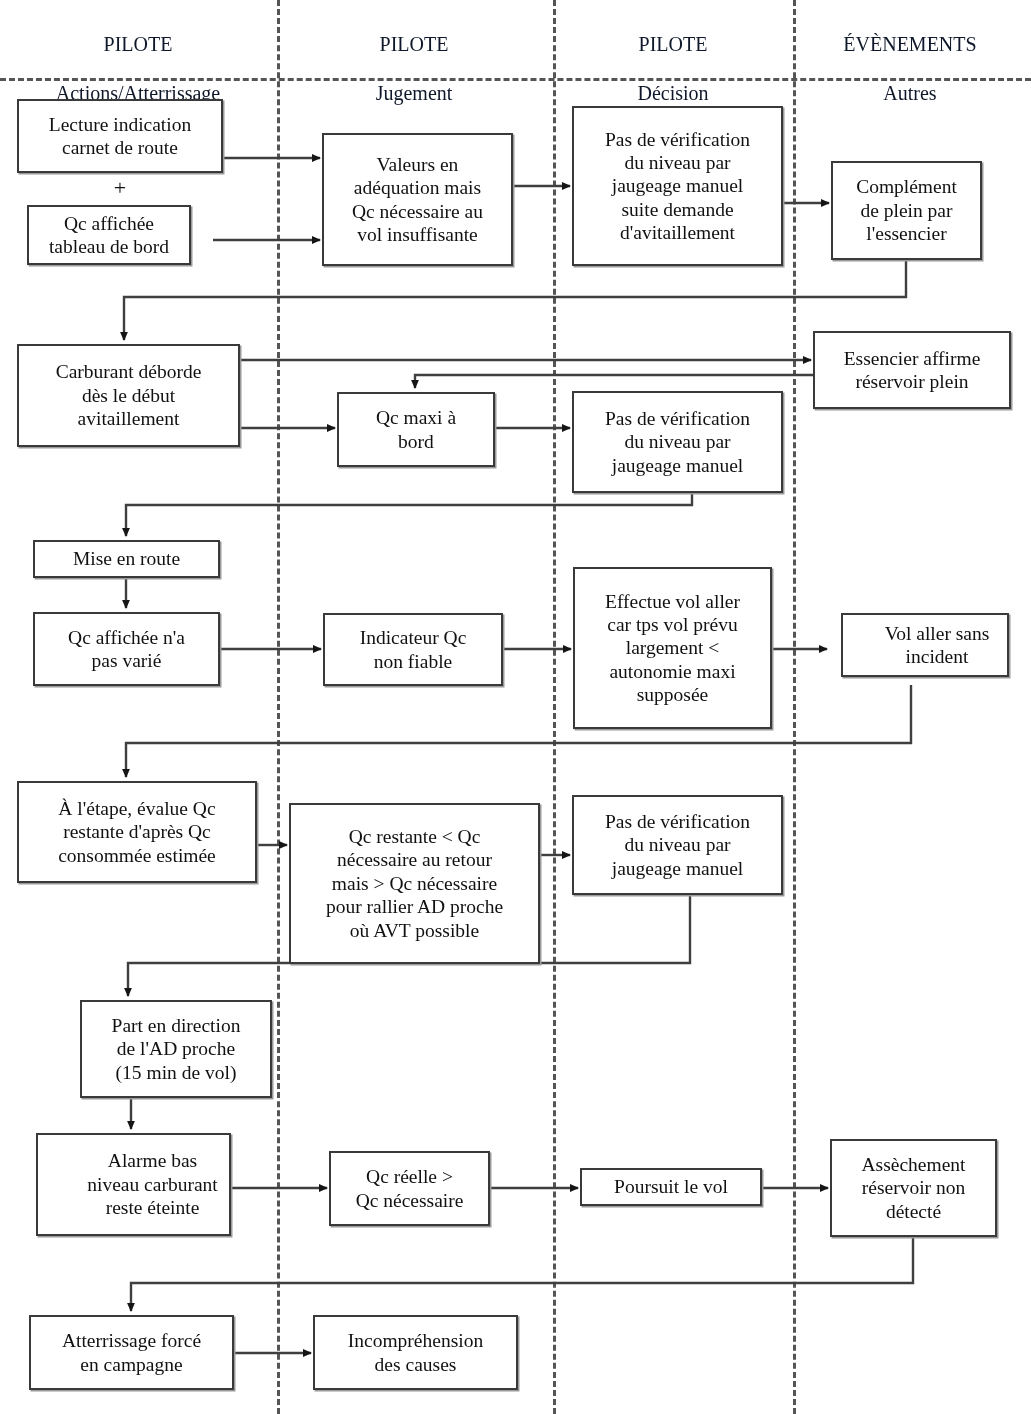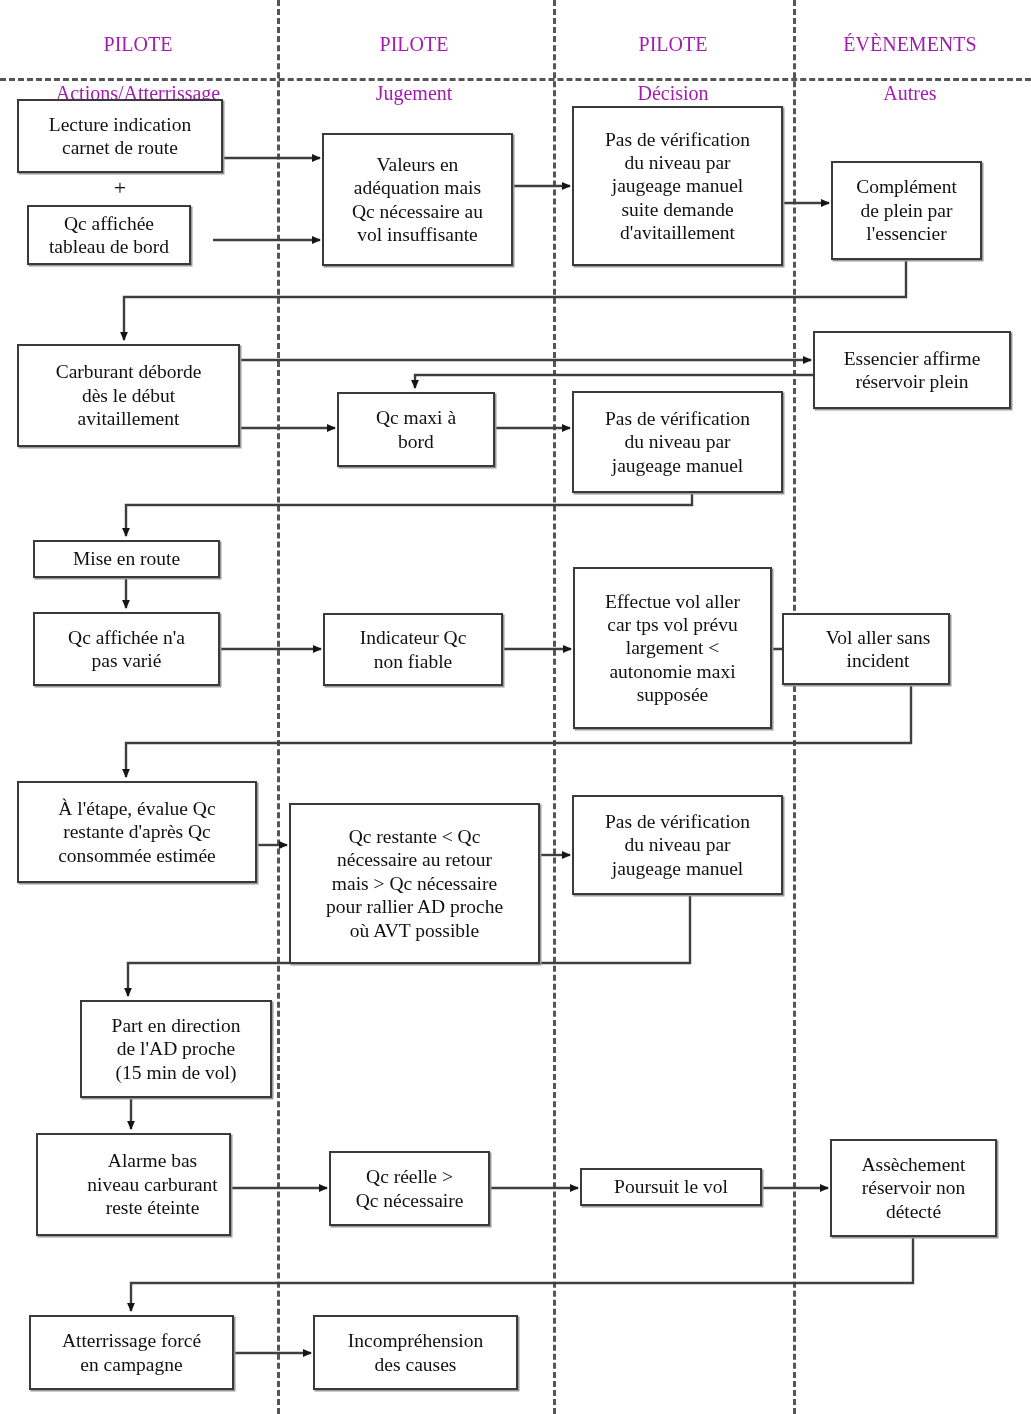--- a/index.html
+++ b/index.html
@@ -13,21 +13,21 @@
     height: 1414px;
     background: #ffffff;
     font-family: "Liberation Serif", "DejaVu Serif", serif;
     overflow: hidden;
   }
   .col-header {
     position: absolute;
     text-align: center;
     font-size: 20px;
     line-height: 1.22;
-    color: #a21caf;
+    color: #0f172a;
     white-space: pre-line;
   }
   .divider {
     position: absolute;
     top: 0;
     width: 0;
     border-left: 3px dashed #555555;
   }
   .hdr-rule {
     position: absolute;
@@ -209,21 +209,21 @@
   </div>
 
   <div class="node" style="left:573px; top:567px; width:199px; height:162px;">
     <span>Effectue vol aller
 car tps vol prévu
 largement &lt;
 autonomie maxi
 supposée</span>
   </div>
 
-  <div class="node" style="left:782px; top:613px; width:168px; height:72px;padding-left:28px;">
+  <div class="node" style="left:841px; top:613px; width:168px; height:64px;padding-left:28px;">
     <span>Vol aller sans
 incident</span>
   </div>
 
   <div class="node" style="left:17px; top:781px; width:240px; height:102px;">
     <span>À l'étape, évalue Qc
 restante d'après Qc
 consommée estimée</span>
   </div>
 

